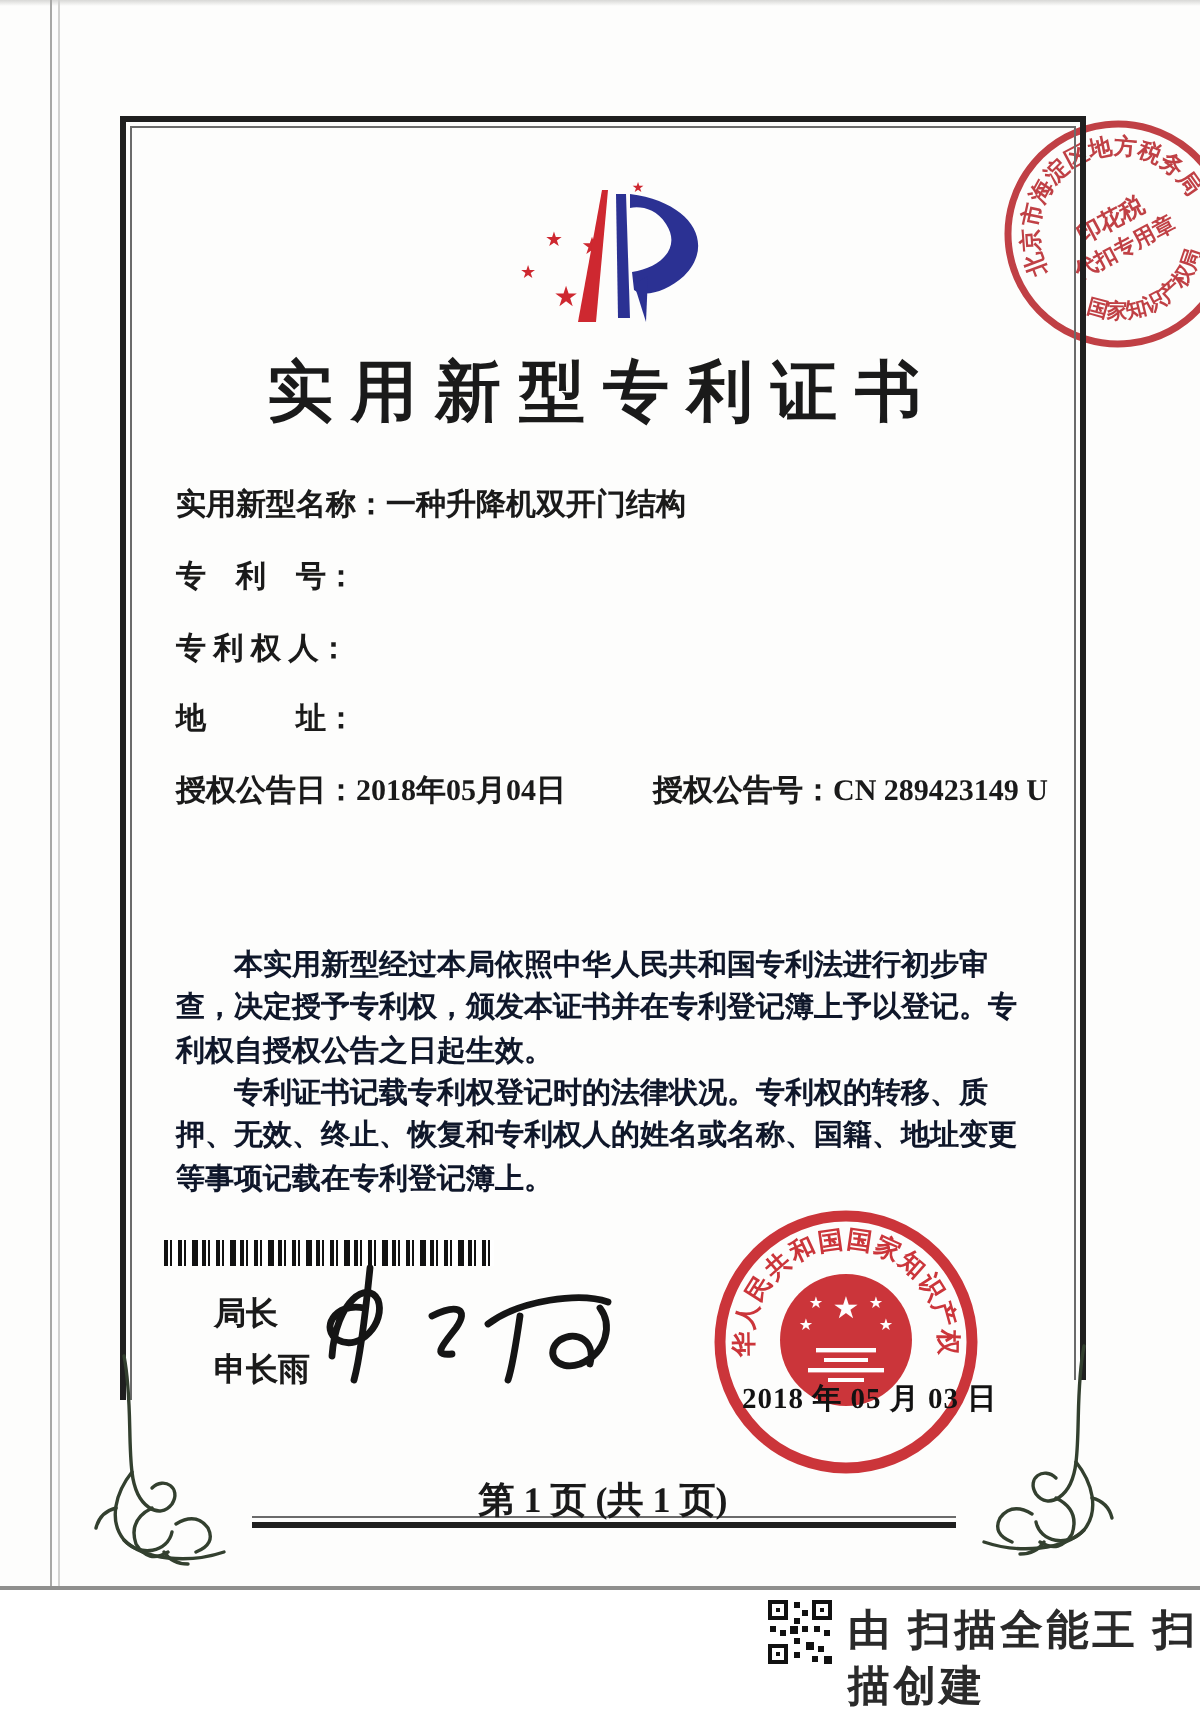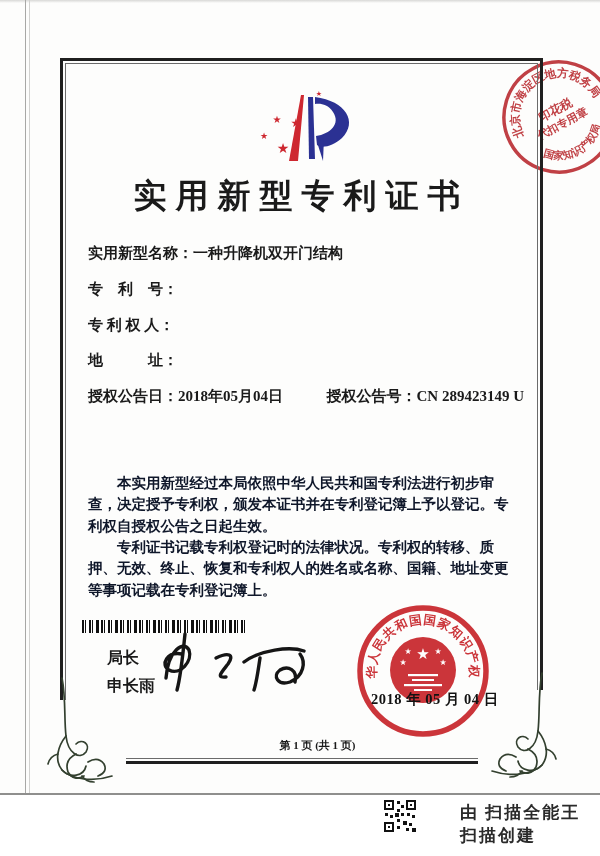--- a/index.html
+++ b/index.html
@@ -29,28 +29,28 @@
   .paras{left:88px;top:473px;width:433px;font-size:14.5px;line-height:1.47;color:#0f172a;}
   .paras p{margin:0;text-indent:2em;font-weight:bold;}
   
   .barcode{left:82px;top:620px;width:165px;height:13px;
     background:repeating-linear-gradient(90deg,#111 0 2px,#fff 2px 3px,#111 3px 4px,#fff 4px 7px,#111 7px 9px,#fff 9px 10px,#111 10px 11px,#fff 11px 14px,#111 14px 17px,#fff 17px 19px);}
   .director{left:82px;top:644px;font-size:16px;font-weight:bold;line-height:1.75;margin-left:25px;}
   .sig{left:132px;top:624px;}
   
   .seal{left:352px;top:600px;opacity:.93;}
   .seal-date{left:371px;top:690px;font-size:14.5px;font-weight:bold;letter-spacing:.5px;color:#121212;}
-  .page-footer{left:60px;top:738px;width:483px;text-align:center;font-size:11px;font-weight:bold;padding-left:16px;}
+  .page-footer{left:60px;top:738px;width:483px;text-align:center;font-size:18px;font-weight:bold;}
   
   .orn{color:#33402f;}
   
   .tax-stamp{left:494px;top:52px;transform:rotate(-28deg);opacity:.88;}
   
   .qr{left:383px;top:799px;}
-  .credit{left:424px;top:801px;font-size:17px;letter-spacing:2px;color:#2a2a2a;font-weight:bold;margin-left:36px;}
+  .credit{left:424px;top:801px;font-size:21px;letter-spacing:2px;color:#2a2a2a;font-weight:bold;}
 </style>
 </head>
 <body>
 
 <div class="page">
 
   <div class="abs paper-top-edge"></div>
   <div class="abs paper-left-edge"></div>
 
   <svg class="abs tax-stamp" width="130" height="130" viewBox="-65 -65 130 130">
@@ -159,21 +159,21 @@
       <text x="-15" y="-17" text-anchor="middle" fill="#fff" font-size="8">★</text>
       <text x="15" y="-17" text-anchor="middle" fill="#fff" font-size="8">★</text>
       <text x="-20" y="-6" text-anchor="middle" fill="#fff" font-size="8">★</text>
       <text x="20" y="-6" text-anchor="middle" fill="#fff" font-size="8">★</text>
       <rect x="-15" y="3" width="30" height="2.2" fill="#fff"></rect>
       <rect x="-11" y="8" width="22" height="2" fill="#fff"></rect>
       <rect x="-19" y="13" width="38" height="2.2" fill="#fff"></rect>
       <rect x="-9" y="18" width="18" height="2" fill="#fff"></rect>
     </g>
   </svg>
-  <div class="abs seal-date">2018 年 05 月 04 日</div>
+  <div class="abs seal-date">2018 年 05 月 03 日</div>
 
   <div class="abs page-footer">第 1 页 (共 1 页)</div>
 
   <svg class="abs orn" style="left:36px;top:676px;" width="80" height="112" viewBox="0 0 80 112">
     <g fill="none" stroke="#33402f" stroke-width="1.7" stroke-linecap="round">
       <path d="M26,2 C30,22 28,44 30,60 C32,78 44,84 50,76 C55,68 46,62 40,68"></path>
       <path d="M30,60 C22,70 18,84 26,94 C34,103 48,100 50,90"></path>
       <path d="M26,94 C36,104 58,106 76,100"></path>
       <path d="M40,78 q-12,6 -8,18 q6,10 16,4"></path>
       <path d="M52,86 q10,-6 16,2 q4,8 -6,12"></path>

